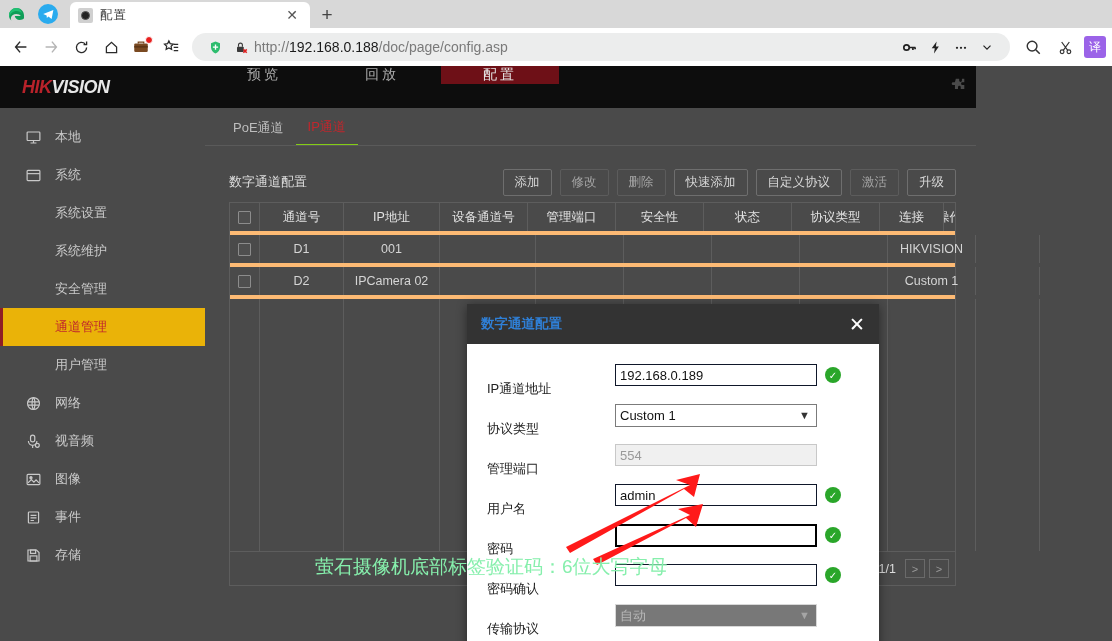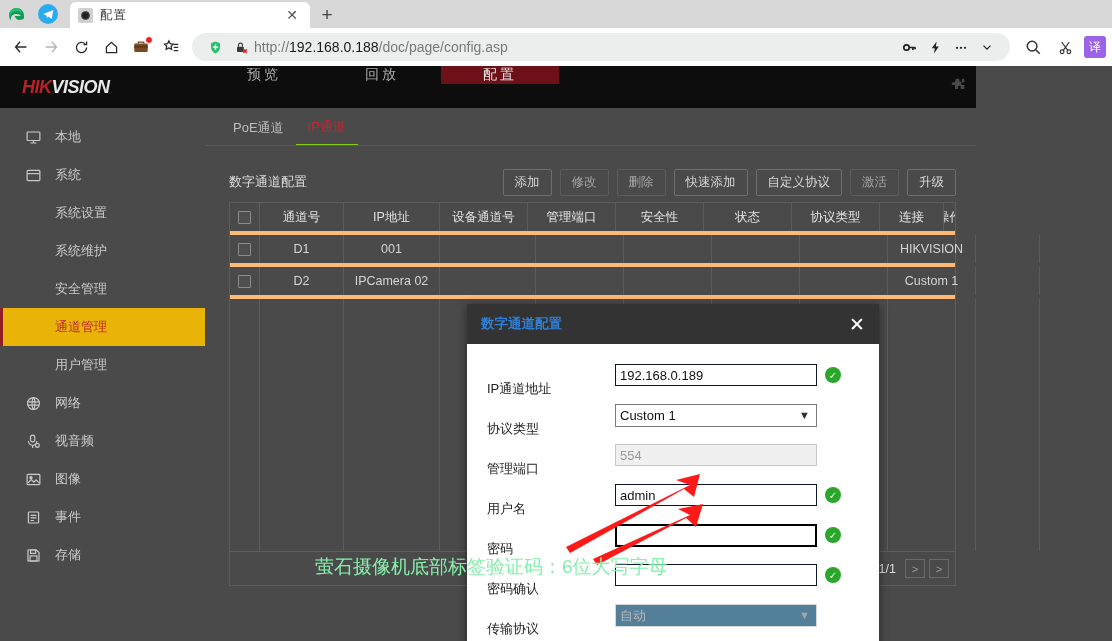--- a/index.html
+++ b/index.html
@@ -201,21 +201,21 @@
     font-size: 13px; padding: 0 4px; font-family: inherit; color: #111;
     outline: none;
   }
   .finput.thick { border: 2px solid #000; height: 23px; }
   .finput.disabled { background: #f0f0f0; border-color: #c8c8c8; color: #9a9a9a; }
   .fselect {
     width: 100%; height: 23px; border: 1px solid #7b7b7b; background: #fff;
     font-size: 13px; padding: 0 4px; font-family: inherit; color: #111;
     appearance: none; -webkit-appearance: none; outline: none; cursor: pointer;
   }
-  .fselect.disabled { background: #0c4a6e; border-color: #c8c8c8; color: #9a9a9a; cursor: default; }
+  .fselect.disabled { background: #404040; border-color: #c8c8c8; color: #9a9a9a; cursor: default; }
   .caret {
     position: absolute; right: 7px; top: 50%; transform: translateY(-50%);
     pointer-events: none; font-size: 11px; color: #333;
   }
   .caret.dim { color: #a5a5a5; }
   .ok-mark {
     position: absolute; left: 210px; top: 50%; transform: translateY(-50%);
     width: 16px; height: 16px; border-radius: 50%; background: #2aa62a;
     display: flex; align-items: center; justify-content: center;
     color: #fff; font-size: 10px; font-weight: bold;

